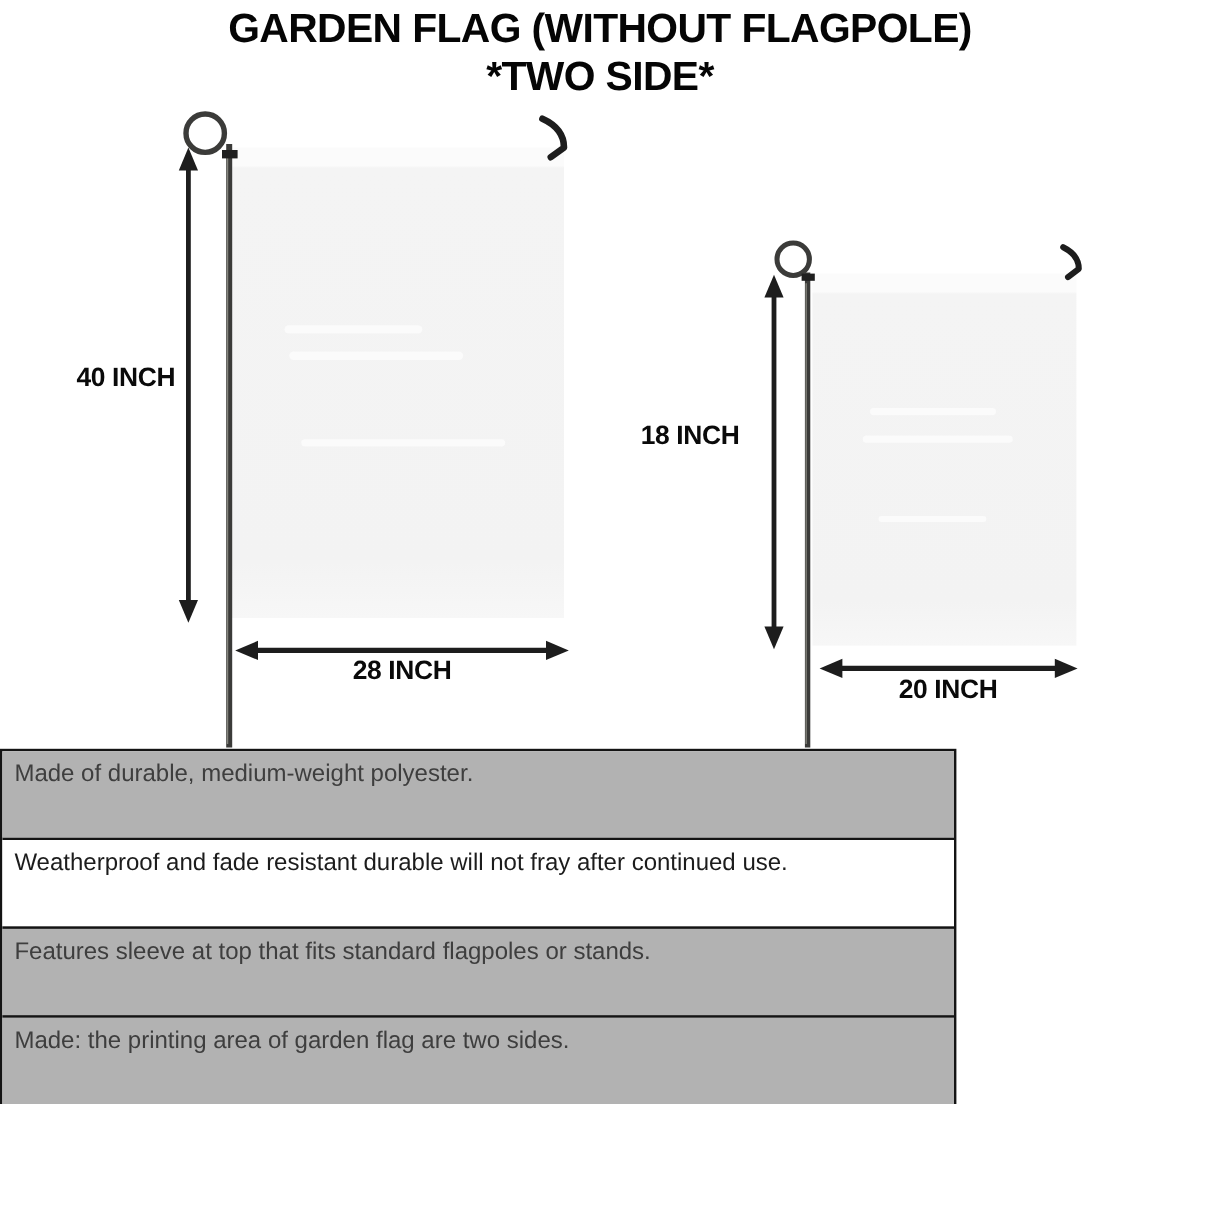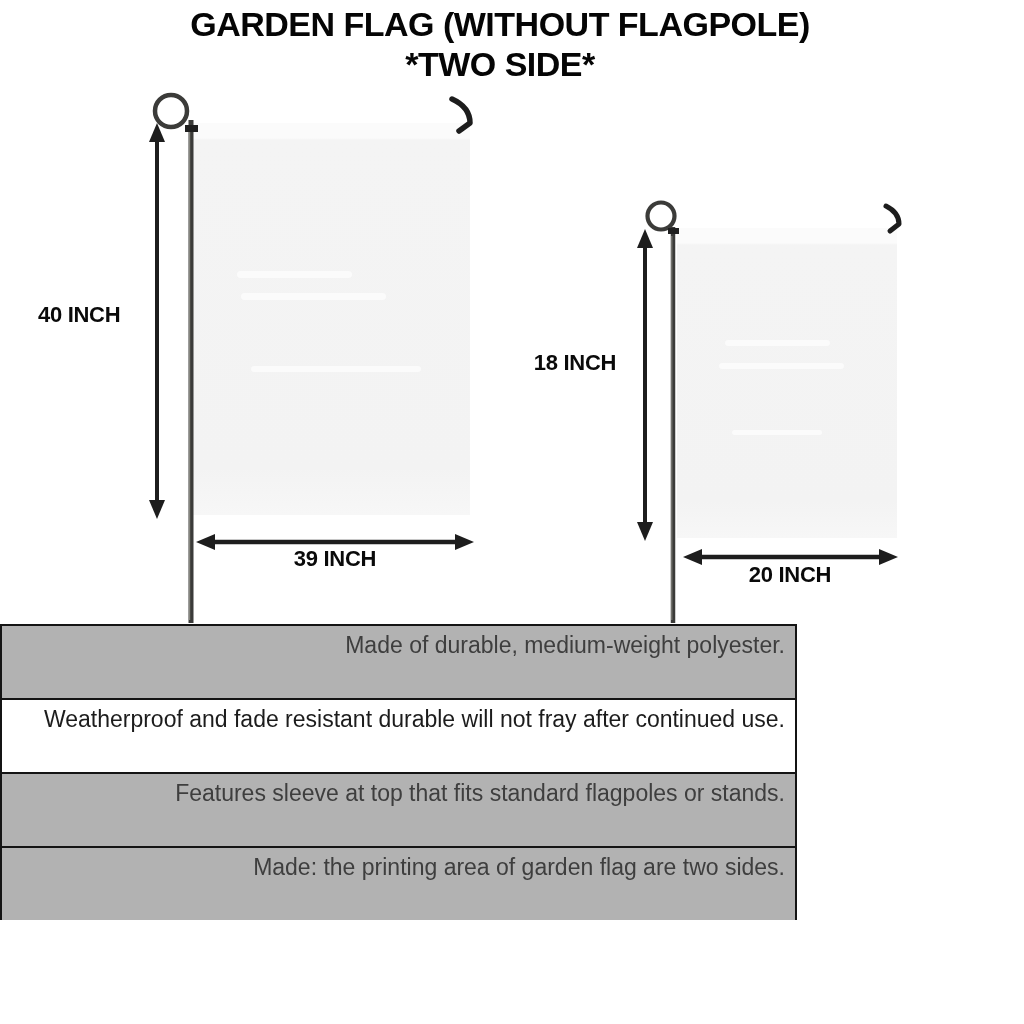--- a/index.html
+++ b/index.html
@@ -26,34 +26,34 @@
   .flag-large .w3{left:58px;top:243px;width:170px;height:6px;}
   .flag-small .w1{left:48px;top:112px;width:105px;height:6px;}
   .flag-small .w2{left:42px;top:135px;width:125px;height:6px;}
   .flag-small .w3{left:55px;top:202px;width:90px;height:5px;}
   
   svg.hw{position:absolute;left:0;top:0;width:1024px;height:1024px;}
   
   .dim{
     position:absolute;font-weight:700;font-size:22px;color:#0a0a0a;letter-spacing:-0.3px;
   }
-  .dim-40{left:38px;top:302px;width:108px;text-align:left;}
+  .dim-40{left:38px;top:302px;width:108px;text-align:right;}
   .dim-28{left:247px;top:546px;width:176px;text-align:center;}
   .dim-18{left:521px;top:350px;width:108px;text-align:center;}
   .dim-12{left:702px;top:562px;width:176px;text-align:center;}
   
   .features{
     position:absolute;left:0;top:624px;width:797px;height:298px;
     border:2px solid #141414;box-sizing:border-box;
     display:flex;flex-direction:column;
   }
   .frow{
     flex:1;display:block;box-sizing:border-box;
-    padding:6px 10px 1px 10px;font-size:23px;line-height:26px;
-    background:#ffffff;color:#1c1c1c;text-align:right;
+    padding:6px 10px 1px 10px;font-size:20px;line-height:26px;
+    background:#ffffff;color:#1c1c1c;
   }
   .frow + .frow{border-top:2.5px solid #141414;}
   .frow.shaded{background:#b2b2b2;color:#3e3e3e;}
 </style>
 </head>
 <body>
 
 <div class="canvas">
 
   <div class="title">
@@ -108,21 +108,21 @@
       <polygon points="645,541 637,522 653,522" fill="#1d1d1d"></polygon>
     </g>
     <g>
       <line x1="697" y1="557" x2="884" y2="557" stroke="#1d1d1d" stroke-width="4.5"></line>
       <polygon points="683,557 702,549 702,565" fill="#1d1d1d"></polygon>
       <polygon points="898,557 879,549 879,565" fill="#1d1d1d"></polygon>
     </g>
   </svg>
 
   <div class="dim dim-40">40 INCH</div>
-  <div class="dim dim-28">39 INCH</div>
+  <div class="dim dim-28">28 INCH</div>
   <div class="dim dim-18">18 INCH</div>
   <div class="dim dim-12">20 INCH</div>
 
   <div class="features">
     <div class="frow shaded">Made of durable, medium-weight polyester.</div>
     <div class="frow">Weatherproof and fade resistant durable will not fray after continued use.</div>
     <div class="frow shaded">Features sleeve at top that fits standard flagpoles or stands.</div>
     <div class="frow shaded">Made: the printing area of garden flag are two sides.</div>
   </div>
 

